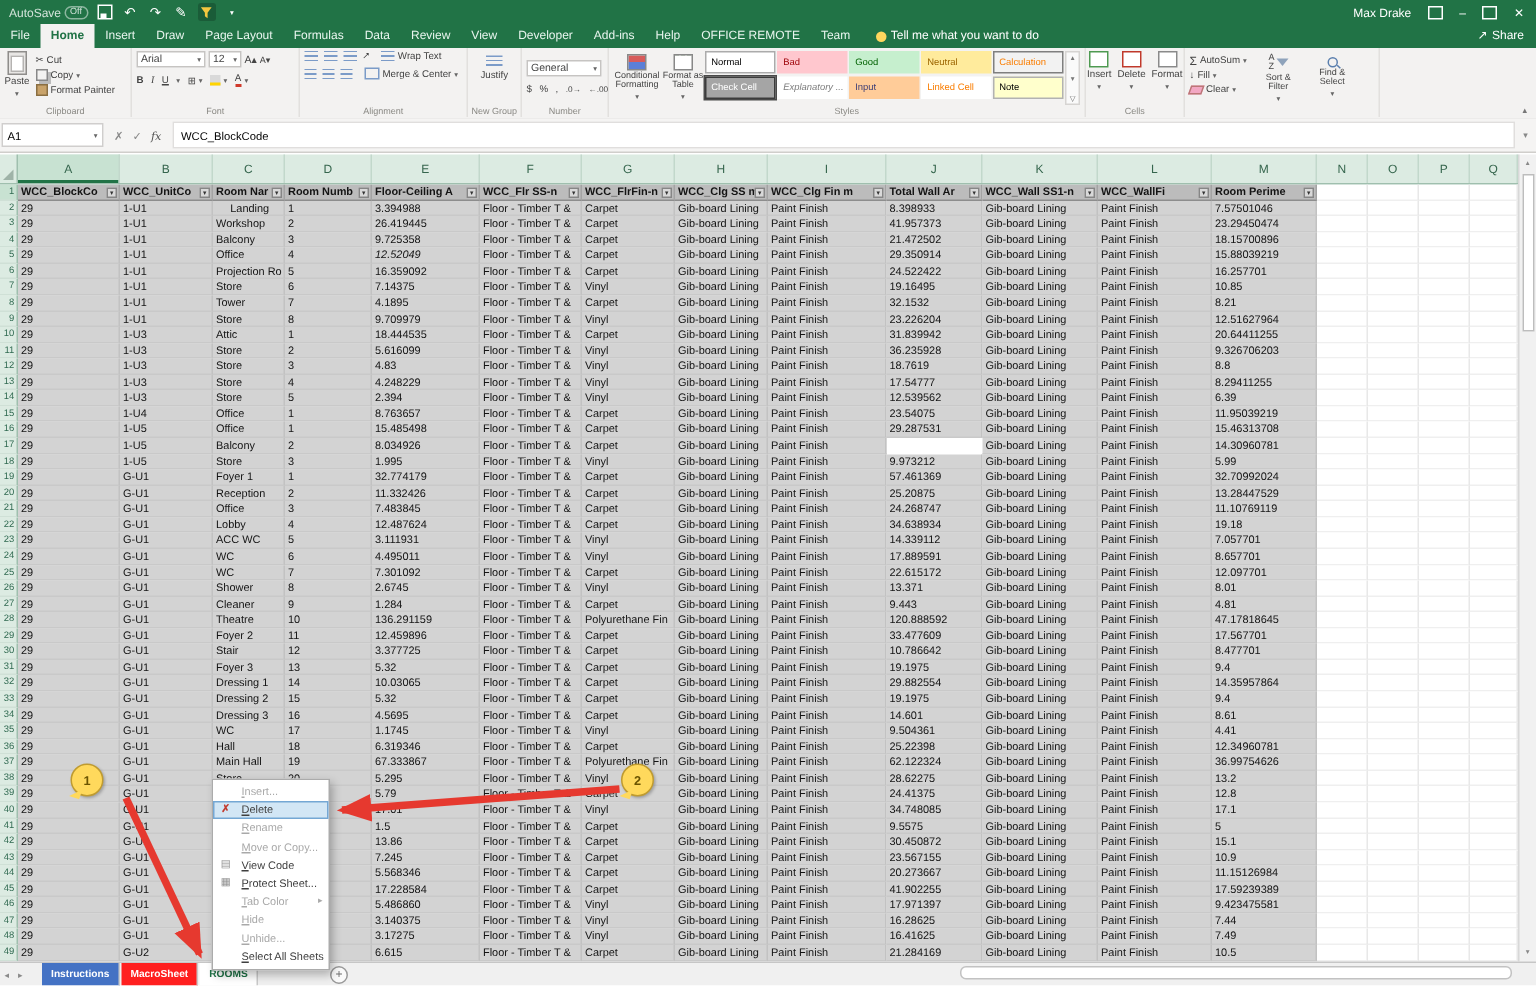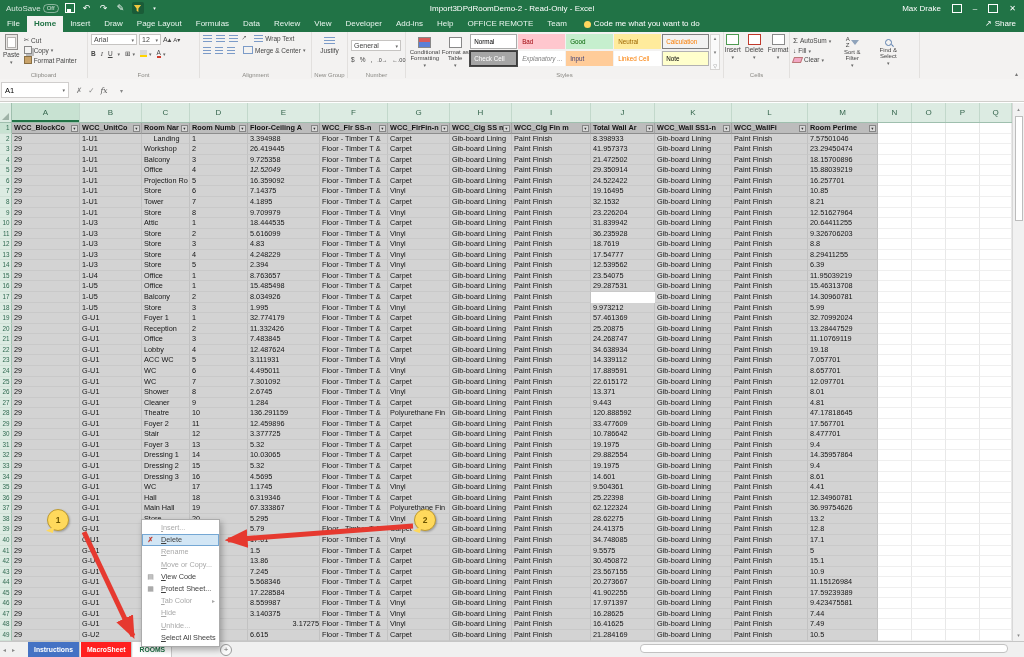--- a/index.html
+++ b/index.html
@@ -129,21 +129,20 @@
     <span class="qbtn">↶</span>
     <span class="qbtn">↷</span>
     <span class="qbtn">✎</span>
     <span class="qbtn hl">
       <svg width="9" height="9" viewBox="0 0 10 10">
           <path d="M1 1 H9 L6 5 V9 L4 7.5 V5 Z" fill="#f3c73f"></path>
         </svg>
     </span>
     <span class="qbtn" style="font-size:5px;">▾</span>
   </div>
-  <div class="tbtitle">Import3DPdRoomDemo-2  -  Read-Only  -  Excel</div>
   <div class="tbright">
     <span>Max Drake</span>
     <span class="winbox"></span>
     <span>–</span>
     <span class="winbox" style="border-width:1px;"></span>
     <span>✕</span>
   </div>
 </div>
 
 <div class="abs tabrow">
@@ -158,21 +157,21 @@
       <span class="rtab">Review</span>
       <span class="rtab">View</span>
       <span class="rtab">Developer</span>
       <span class="rtab">Add-ins</span>
       <span class="rtab">Help</span>
       <span class="rtab">OFFICE REMOTE</span>
       <span class="rtab">Team</span>
     </span>
   <span class="tellme">
     <span class="bulb"></span>
-    <span>Code me what you want to do</span>
+    <span>Tell me what you want to do</span>
   </span>
   <span class="sharebox">
     <span>↗</span>
     <span>Share</span>
   </span>
 </div>
 
 <div class="abs ribbon">
   <div class="grp" style="width:88px;">
     <div style="display:flex;gap:4px;">
@@ -367,20 +366,23 @@
 
 <div class="abs formularow">
   <span class="namebox">
     <span>A1</span>
     <span class="ddarrow">▾</span>
   </span>
   <span class="fbtns">
     <span>✗</span>
     <span>✓</span>
     <span class="fx">fx</span>
+  </span>
+  <span class="formulafield">
+    <span>WCC_BlockCode</span>
   </span>
   <span class="fexp">▾</span>
 </div>
 
 <div class="abs colletters">
   <span class="corner"></span>
 <span class="cl activecol" style="width: 68px;">A</span>
     <span class="cl" style="width: 62px;">B</span>
     <span class="cl" style="width: 48px;">C</span>
     <span class="cl" style="width: 58px;">D</span>
@@ -1298,21 +1300,21 @@
       <span class="c emptyc" style="width: 34px;"></span>
       <span class="c emptyc" style="width: 34px;"></span>
       <span class="c emptyc" style="width: 32px;"></span>
     </div>
     <div class="grow">
       <span class="gut">46</span>
       <span class="c" style="width: 68px;">29</span>
       <span class="c" style="width: 62px;">G-U1</span>
       <span class="c" style="width: 48px;"></span>
       <span class="c" style="width: 58px;"></span>
-      <span class="c" style="width: 72px;">8.559987</span>
+      <span class="c" style="width: 72px;">5.486860</span>
       <span class="c" style="width: 68px;">Floor - Timber T &amp;</span>
       <span class="c" style="width: 62px;">Vinyl</span>
       <span class="c" style="width: 62px;">Gib-board Lining</span>
       <span class="c" style="width: 79px;">Paint Finish</span>
       <span class="c" style="width: 64px;">17.971397</span>
       <span class="c" style="width: 77px;">Gib-board Lining</span>
       <span class="c" style="width: 76px;">Paint Finish</span>
       <span class="c" style="width: 70px;">9.423475581</span>
       <span class="c emptyc" style="width: 34px;"></span>
       <span class="c emptyc" style="width: 34px;"></span>
@@ -1338,21 +1340,21 @@
       <span class="c emptyc" style="width: 34px;"></span>
       <span class="c emptyc" style="width: 34px;"></span>
       <span class="c emptyc" style="width: 32px;"></span>
     </div>
     <div class="grow">
       <span class="gut">48</span>
       <span class="c" style="width: 68px;">29</span>
       <span class="c" style="width: 62px;">G-U1</span>
       <span class="c" style="width: 48px;"></span>
       <span class="c" style="width: 58px;"></span>
-      <span class="c" style="width: 72px; text-align: right;">3.17275</span>
+      <span class="c" style="width: 72px;">3.17275</span>
       <span class="c" style="width: 68px;">Floor - Timber T &amp;</span>
       <span class="c" style="width: 62px;">Vinyl</span>
       <span class="c" style="width: 62px;">Gib-board Lining</span>
       <span class="c" style="width: 79px;">Paint Finish</span>
       <span class="c" style="width: 64px;">16.41625</span>
       <span class="c" style="width: 77px;">Gib-board Lining</span>
       <span class="c" style="width: 76px;">Paint Finish</span>
       <span class="c" style="width: 70px;">7.49</span>
       <span class="c emptyc" style="width: 34px;"></span>
       <span class="c emptyc" style="width: 34px;"></span>

